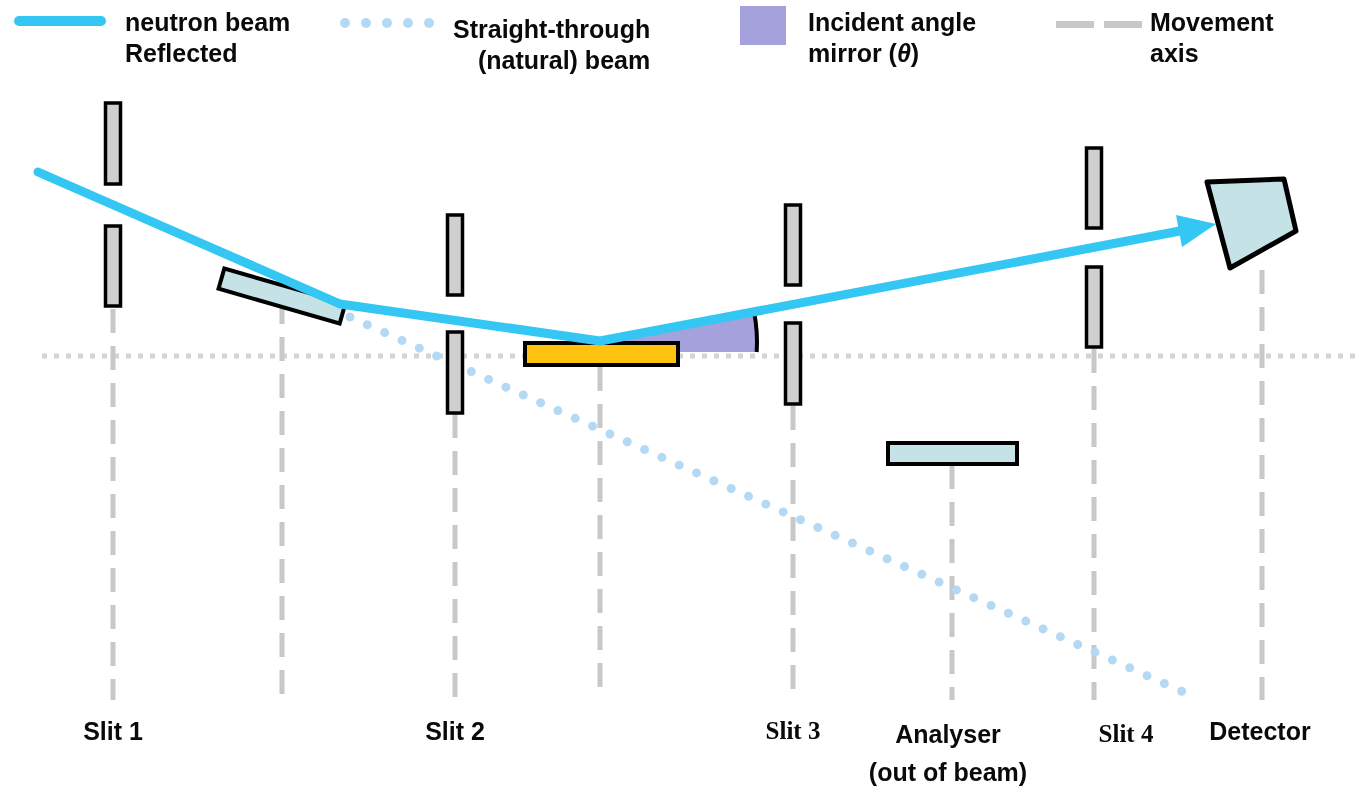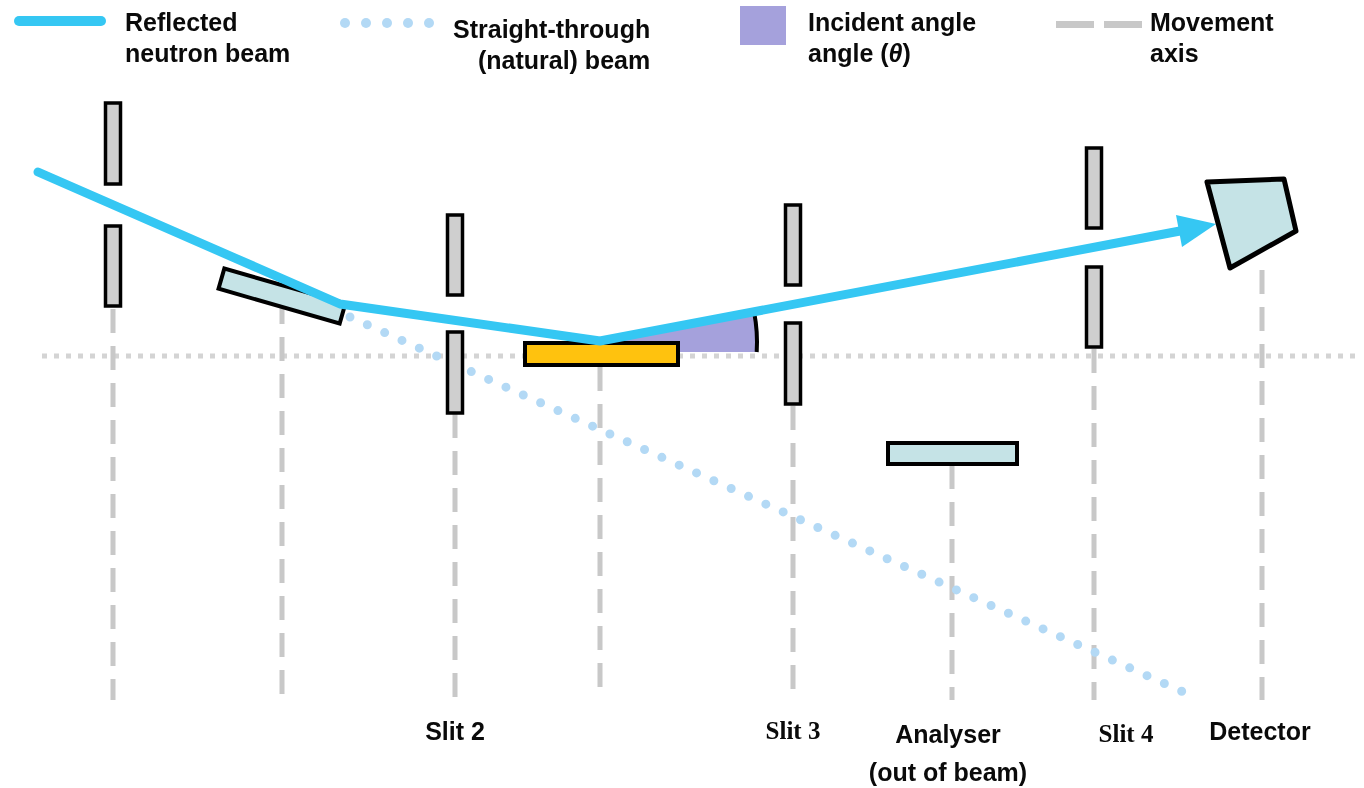--- a/index.html
+++ b/index.html
@@ -95,22 +95,22 @@
     </g>
 
     <rect x="888" y="443" width="129" height="21" class="outlined" stroke-width="4" fill="#C5E3E6"></rect>
 
     <polygon points="1207,182 1284,179 1296,231 1230,268" class="outlined" stroke-width="5" stroke-linejoin="round" fill="#C5E3E6"></polygon>
   </svg>
 
   <div class="legend-item">
     <div class="swatch-line" style="left:14px;top:16px;"></div>
     <div class="legend-text" style="left:125px;top:7px;">
+      <div>neutron beam</div>
       <div>Reflected</div>
-      <div>neutron beam</div>
     </div>
   </div>
 
   <div class="legend-item">
     <div class="swatch-dots" style="left:340px;top:18px;">
       <div class="dot"></div>
       <div class="dot"></div>
       <div class="dot"></div>
       <div class="dot"></div>
       <div class="dot"></div>
@@ -118,33 +118,36 @@
     <div class="legend-text" style="left:453px;top:14px;text-align:right;">
       <div>Straight-through</div>
       <div>(natural) beam</div>
     </div>
   </div>
 
   <div class="legend-item">
     <div class="swatch-square" style="left:740px;top:6px;"></div>
     <div class="legend-text" style="left:808px;top:7px;">
       <div>Incident angle</div>
-      <div><span>angle (</span><span class="theta">θ</span><span>)</span></div>
+      <div><span>mirror (</span><span class="theta">θ</span><span>)</span></div>
     </div>
   </div>
 
   <div class="legend-item">
     <div class="swatch-dash" style="left:1056px;top:21px;"></div>
     <div class="swatch-dash" style="left:1104px;top:21px;"></div>
     <div class="legend-text" style="left:1150px;top:7px;">
       <div>Movement</div>
       <div>axis</div>
     </div>
   </div>
 
+  <div class="comp-label" style="left:113px;top:712px;">
+    <div>Slit 1</div>
+  </div>
   <div class="comp-label" style="left:455px;top:712px;">
     <div>Slit 2</div>
   </div>
   <div class="comp-label" style="left:793px;top:712px;font-family:Liberation Serif, serif;">
     <div>Slit 3</div>
   </div>
   <div class="comp-label" style="left:948px;top:715px;">
     <div>Analyser</div>
       <div>(out of beam)</div>
   </div>

